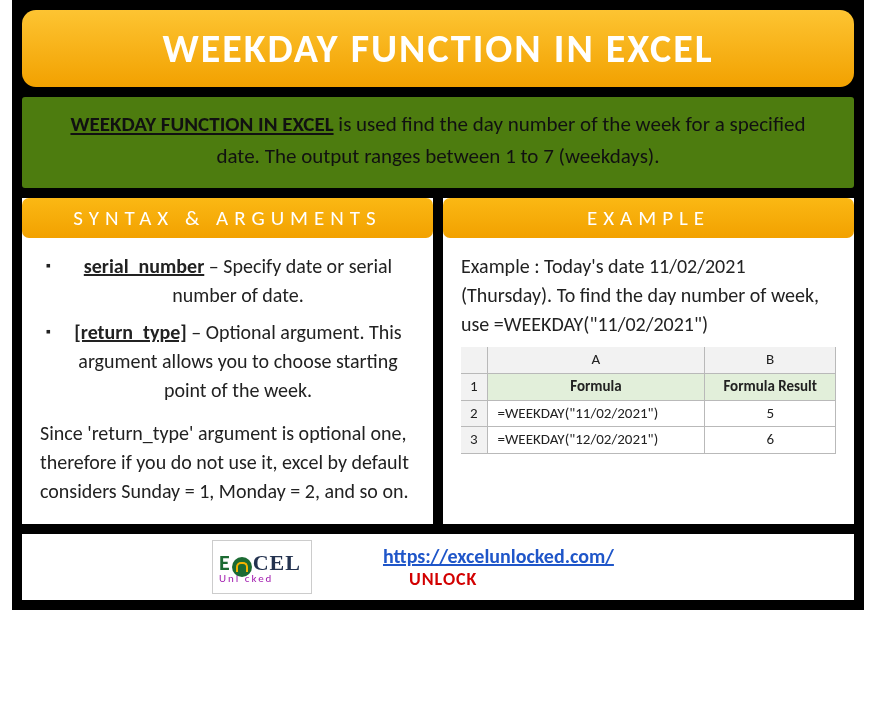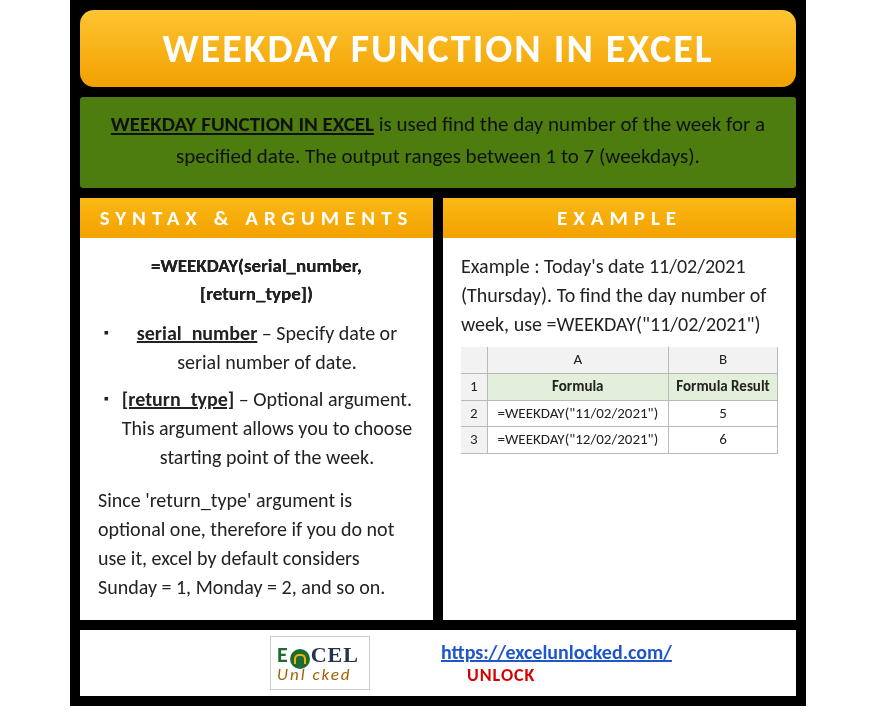--- a/index.html
+++ b/index.html
@@ -3,21 +3,21 @@
 <meta charset="utf-8">
 <style>
   * { box-sizing: border-box; margin: 0; padding: 0; }
   body {
     font-family: Calibri, "Segoe UI", Arial, sans-serif;
     background: #fff;
     display: flex;
     justify-content: center;
   }
   .card {
-    width: 736px;
+    width: 852px;
     background: #000;
     padding: 10px;
   }
   .title-banner {
     background: linear-gradient(#fdc432, #f2a100);
     border-radius: 14px;
     padding: 14px 0;
     text-align: center;
     color: #fff;
     font-size: 40px;
@@ -47,24 +47,25 @@
   .col {
     flex: 1 1 0;
     display: flex;
     flex-direction: column;
     background: #fff;
   }
   .col-header {
     background: linear-gradient(#fbb814, #f2a100);
     color: #fff;
     font-size: 21px;
-    font-weight: 700;
+    font-weight: 400;
     letter-spacing: 6px;
     text-align: center;
     padding: 7px 0;
+    border-radius: 7px;
   }
   .col-body {
     padding: 14px 18px 18px;
     font-size: 20px;
     line-height: 1.45;
     color: #222;
     flex: 1;
   }
   .syntax-line {
     font-weight: 700;
@@ -139,25 +140,24 @@
     align-items: center;
     gap: 0;
     border: 1px solid #ccc;
     padding: 2px 10px 2px 6px;
     height: 54px;
   }
   .logotxt1 { font-size: 22px; font-weight: 700; color: #1c6b33; letter-spacing: 1px; }
   .logotxt2 { font-size: 22px; font-weight: 700; color: #23324f; letter-spacing: 1px; font-family: Liberation Serif, serif; }
   .logo small {
     display: block;
-    font-size: 17px;
-    color: #a16207;
+    font-size: 11px;
+    color: #a21caf;
     letter-spacing: 2px;
     margin-top: -4px;
-    font-style: italic;
   }
   .lockicon {
     width: 20px; height: 20px; border-radius: 50%;
     background: #1c6b33;
     display: inline-flex; align-items: center; justify-content: center;
     margin: 0 1px;
     position: relative; top: 2px;
   }
   .lockicon::after {
     content: "";
@@ -186,21 +186,20 @@
 
   <div class="description">
     <span class="bold-under">WEEKDAY FUNCTION IN EXCEL</span><span> is used find the day number of the week for a specified date. The output ranges between 1 to 7 (weekdays).</span>
   </div>
 
   <div class="columns">
 
     <div class="col">
       <div class="col-header">SYNTAX &amp; ARGUMENTS</div>
       <div class="col-body">
-        <div class="syntax-line">=WEEKDAY(serial_number, [return_type])</div>
         <ul class="args">
           <li>
             <span>
               <span class="arglabel">serial_number</span><span> – Specify date or serial number of date.</span>
             </span>
           </li>
           <li>
             <span>
               <span class="arglabel">[return_type]</span><span> – Optional argument. This argument allows you to choose starting point of the week.</span>
             </span>

